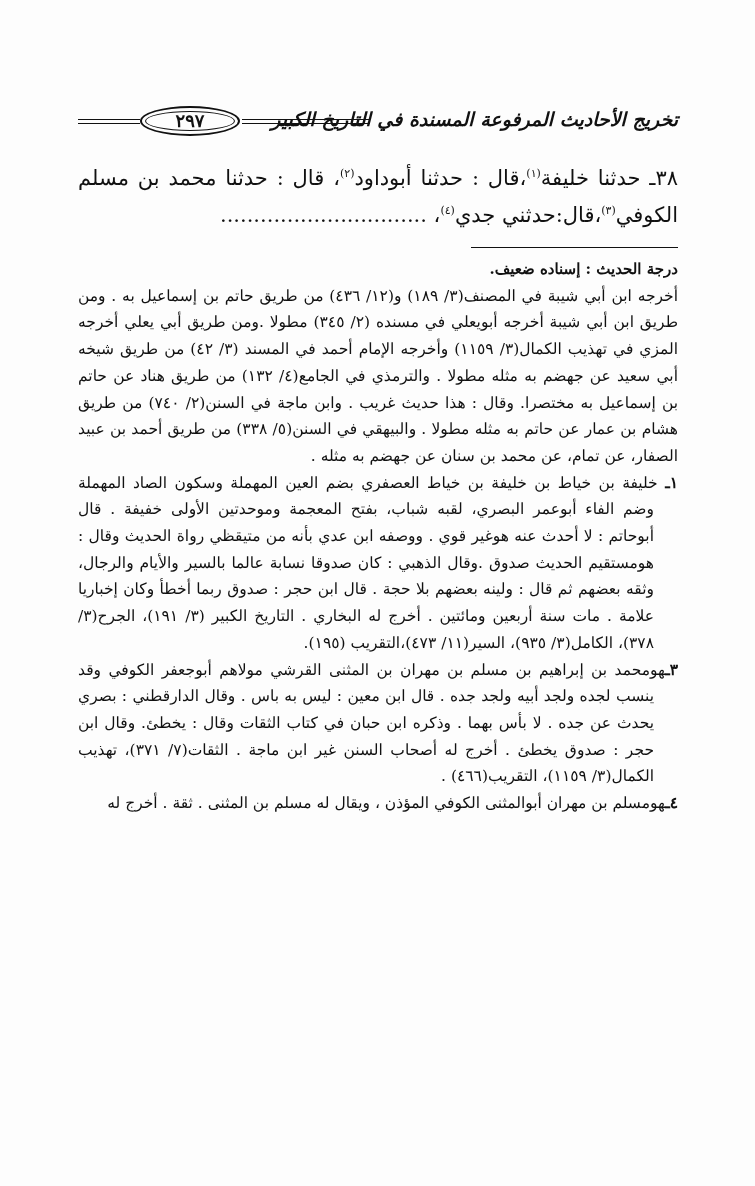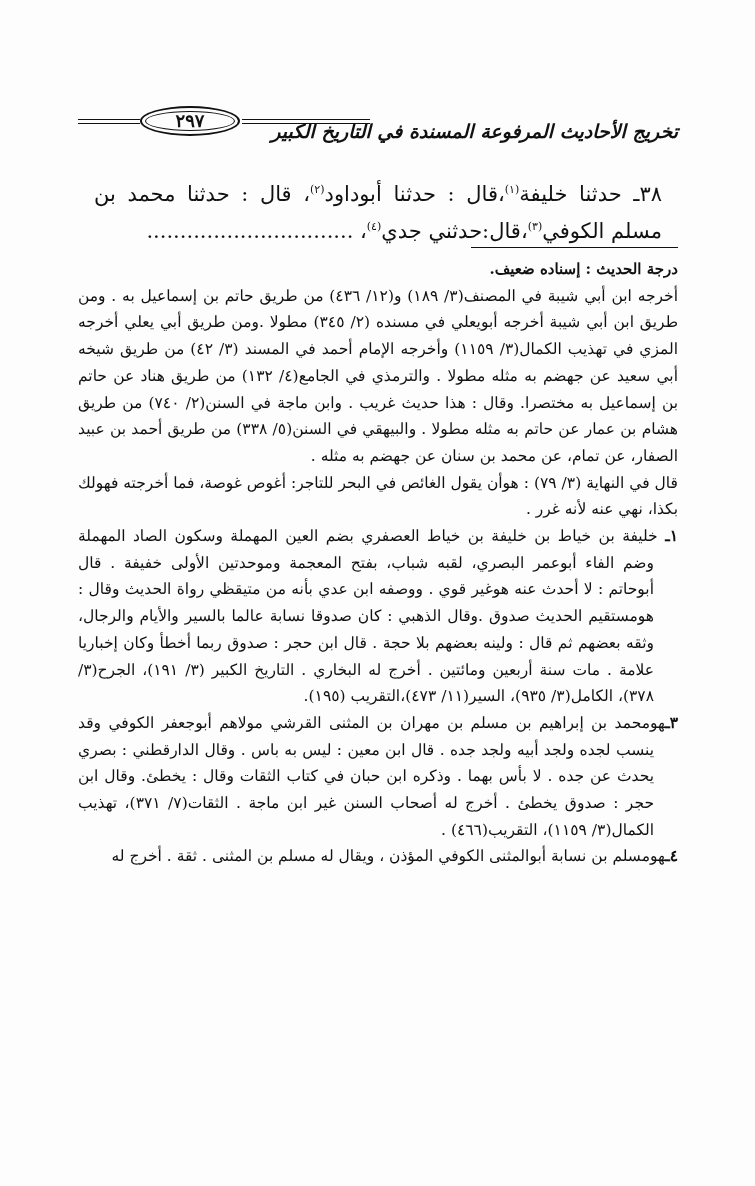--- a/index.html
+++ b/index.html
@@ -33,21 +33,20 @@
     }
     .header-title {
       position: absolute;
       right: 0;
       top: 4px;
       font-size: 19px;
       font-weight: bold;
       font-style: italic;
       white-space: nowrap;
       font-family: "DejaVu Serif", serif;
-      margin-top: 12px;
     }
     .header-rule {
       position: absolute;
       top: 15px;
       height: 3px;
       border-top: 1.5px solid #111;
       border-bottom: 1.5px solid #111;
     }
     .header-rule.right { left: 164px; width: 128px; }
     .header-rule.left { left: 0; width: 62px; }
@@ -81,21 +80,21 @@
     .hadith {
       position: absolute;
       top: 160px;
       right: 0;
       width: 600px;
       font-size: 21px;
       line-height: 37px;
       text-align: justify;
       text-align-last: right;
     }
-    .hadith p { margin: 16px; }
+    .hadith p { margin: 0; }
     sup { font-size: 11px; line-height: 0; }
     .footnote-rule {
       position: absolute;
       top: 247px;
       right: 0;
       width: 207px;
       border-top: 1.5px solid #111;
     }
     
     .notes {
@@ -134,19 +133,18 @@
 
   <div class="hadith">
     <p><span>٣٨</span><span>ـ حدثنا خليفة</span><sup>(١)</sup><span>،قال : حدثنا أبوداود</span><sup>(٢)</sup><span>، قال : حدثنا محمد بن مسلم الكوفي</span><sup>(٣)</sup><span>،قال:حدثني جدي</span><sup>(٤)</sup><span>، ...............................</span></p>
   </div>
 
   <div class="footnote-rule"></div>
 
   <div class="notes">
     <p class="grade">درجة الحديث : إسناده ضعيف.</p>
     <p>أخرجه ابن أبي شيبة في المصنف(٣/ ١٨٩) و(١٢/ ٤٣٦) من طريق حاتم بن إسماعيل به . ومن طريق ابن أبي شيبة أخرجه أبويعلي في مسنده (٢/ ٣٤٥) مطولا .ومن طريق أبي يعلي أخرجه المزي في تهذيب الكمال(٣/ ١١٥٩) وأخرجه الإمام أحمد في المسند (٣/ ٤٢) من طريق شيخه أبي سعيد عن جهضم به مثله مطولا . والترمذي في الجامع(٤/ ١٣٢) من طريق هناد عن حاتم بن إسماعيل به مختصرا. وقال : هذا حديث غريب . وابن ماجة في السنن(٢/ ٧٤٠) من طريق هشام بن عمار عن حاتم به مثله مطولا . والبيهقي في السنن(٥/ ٣٣٨) من طريق أحمد بن عبيد الصفار، عن تمام، عن محمد بن سنان عن جهضم به مثله .</p>
-    <p>قال في النهاية (٣/ ٧٩) : هوأن يقول الغائص في البحر للتاجر: أغوص غوصة، فما أخرجته فهولك بكذا، نهي عنه لأنه غرر .</p>
     <p class="fn"><span class="fn-num">١ـ</span> <span>خليفة بن خياط بن خليفة بن خياط العصفري بضم العين المهملة وسكون الصاد المهملة وضم الفاء أبوعمر البصري، لقبه شباب، بفتح المعجمة وموحدتين الأولى خفيفة . قال أبوحاتم : لا أحدث عنه هوغير قوي . ووصفه ابن عدي بأنه من متيقظي رواة الحديث وقال : هومستقيم الحديث صدوق .وقال الذهبي : كان صدوقا نسابة عالما بالسير والأيام والرجال، وثقه بعضهم ثم قال : ولينه بعضهم بلا حجة . قال ابن حجر : صدوق ربما أخطأ وكان إخباريا علامة . مات سنة أربعين ومائتين . أخرج له البخاري . التاريخ الكبير (٣/ ١٩١)، الجرح(٣/ ٣٧٨)، الكامل(٣/ ٩٣٥)، السير(١١/ ٤٧٣)،التقريب (١٩٥).</span></p>
     <p class="fn"><span class="fn-num">٣ـ</span><span>هومحمد بن إبراهيم بن مسلم بن مهران بن المثنى القرشي مولاهم أبوجعفر الكوفي وقد ينسب لجده ولجد أبيه ولجد جده . قال ابن معين : ليس به باس . وقال الدارقطني : بصري يحدث عن جده . لا بأس بهما . وذكره ابن حبان في كتاب الثقات وقال : يخطئ. وقال ابن حجر : صدوق يخطئ . أخرج له أصحاب السنن غير ابن ماجة . الثقات(٧/ ٣٧١)، تهذيب الكمال(٣/ ١١٥٩)، التقريب(٤٦٦) .</span></p>
-    <p class="fn"><span class="fn-num">٤ـ</span><span>هومسلم بن نسابة أبوالمثنى الكوفي المؤذن ، ويقال له مسلم بن المثنى . ثقة . أخرج له</span></p>
+    <p class="fn"><span class="fn-num">٤ـ</span><span>هومسلم بن مهران أبوالمثنى الكوفي المؤذن ، ويقال له مسلم بن المثنى . ثقة . أخرج له</span></p>
   </div>
 
 </div>
 
 </body></html>

